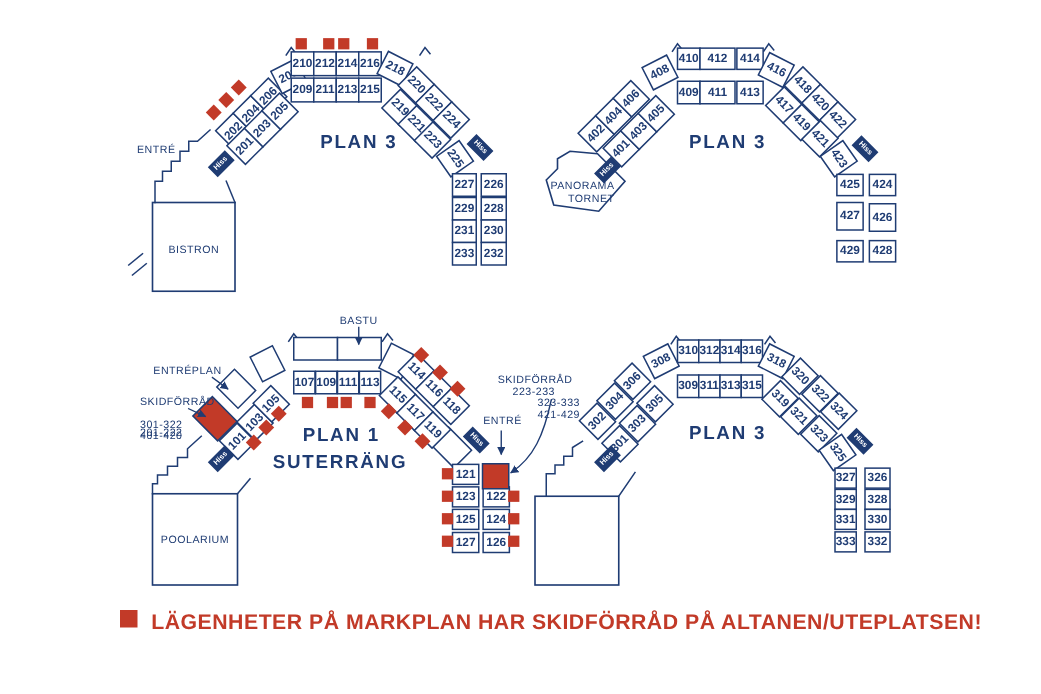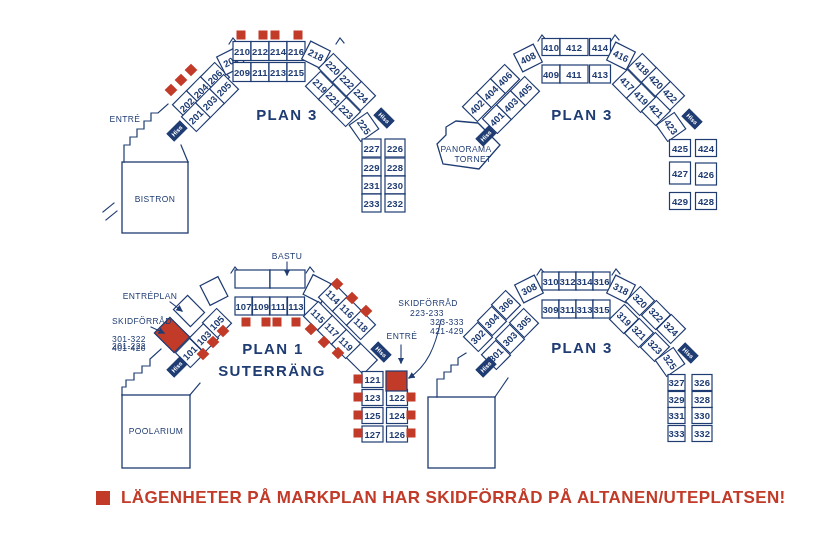--- a/index.html
+++ b/index.html
@@ -6,21 +6,21 @@
   .canvas{position:relative;width:833px;height:555px;background:#ffffff;overflow:hidden;
           font-family:"Liberation Sans",sans-serif;}
   #plan-svg{position:absolute;left:0;top:0;}
   .lbl{position:absolute;transform:translate(-50%,-50%);color:#1f3c73;white-space:nowrap;
        font-family:"Liberation Sans",sans-serif;}
   .title{font-size:15px;font-weight:bold;letter-spacing:1.4px;}
   .sub{font-size:13.5px;letter-spacing:1px;}
   .small{font-size:8.5px;font-weight:400;letter-spacing:0.4px;}
   .la{transform:translate(0,-50%);}
   .pre{white-space:pre-line;text-align:right;line-height:9.5px;}
-  .legend{position:absolute;left:96px;top:488px;display:flex;align-items:center;gap:11px;}
+  .legend{position:absolute;left:96px;top:488px;display:flex;gap:11px;}
   .legend-square{display:inline-block;width:14px;height:14px;background:#c23a28;}
   .legend-text{color:#c23a28;font-size:17px;font-weight:600;letter-spacing:0.4px;white-space:nowrap;}
 </style>
 </head>
 <body>
 
 <div class="canvas">
   <svg id="plan-svg" width="833" height="555" viewBox="0 0 833 555">
       <defs>
         <marker id="ah" markerWidth="7" markerHeight="7" refX="5" refY="3" orient="auto">

